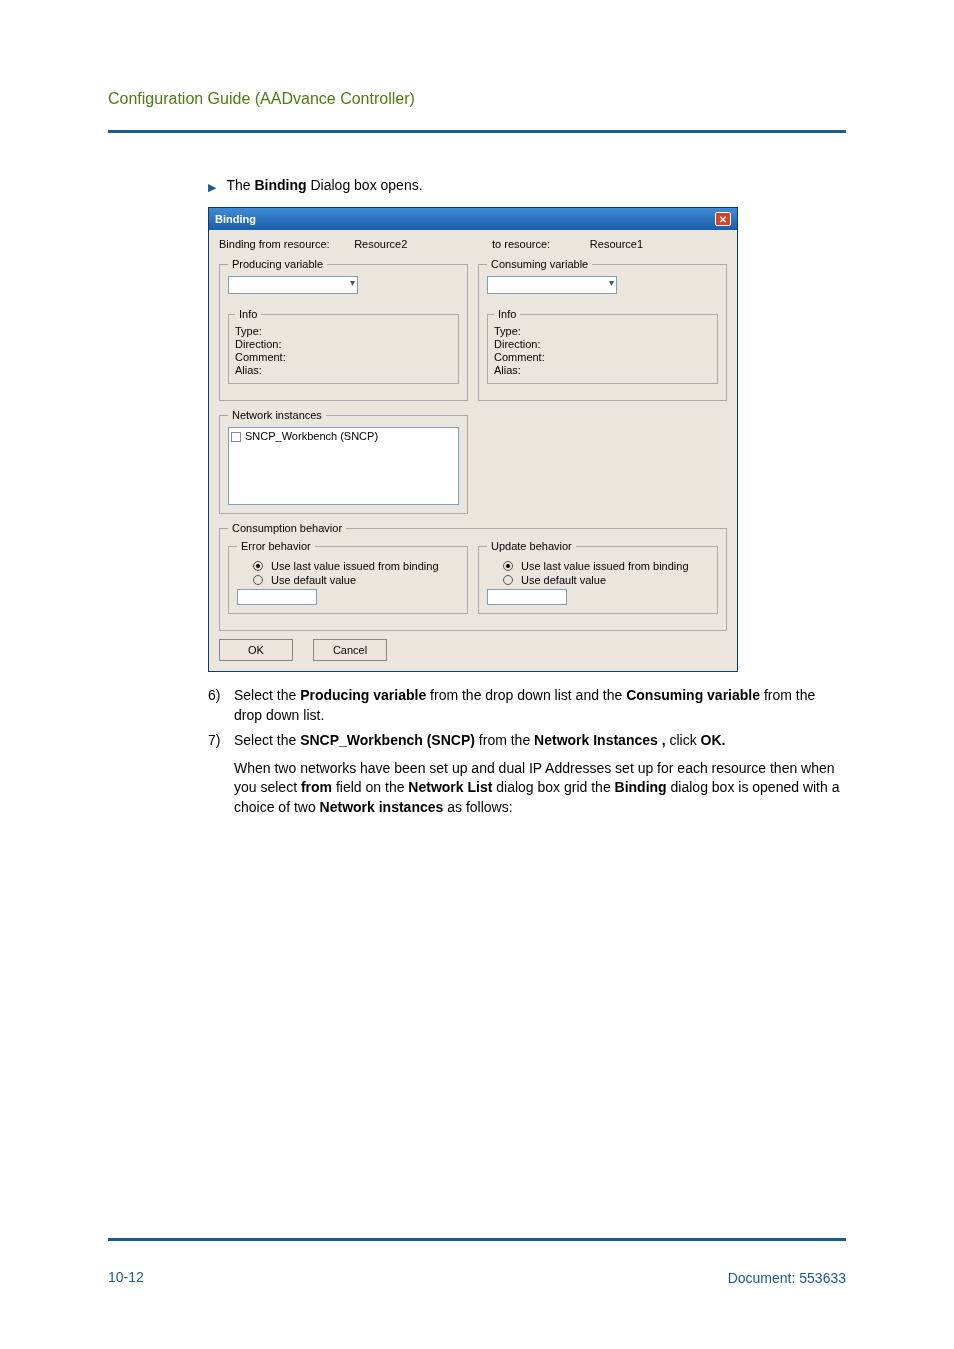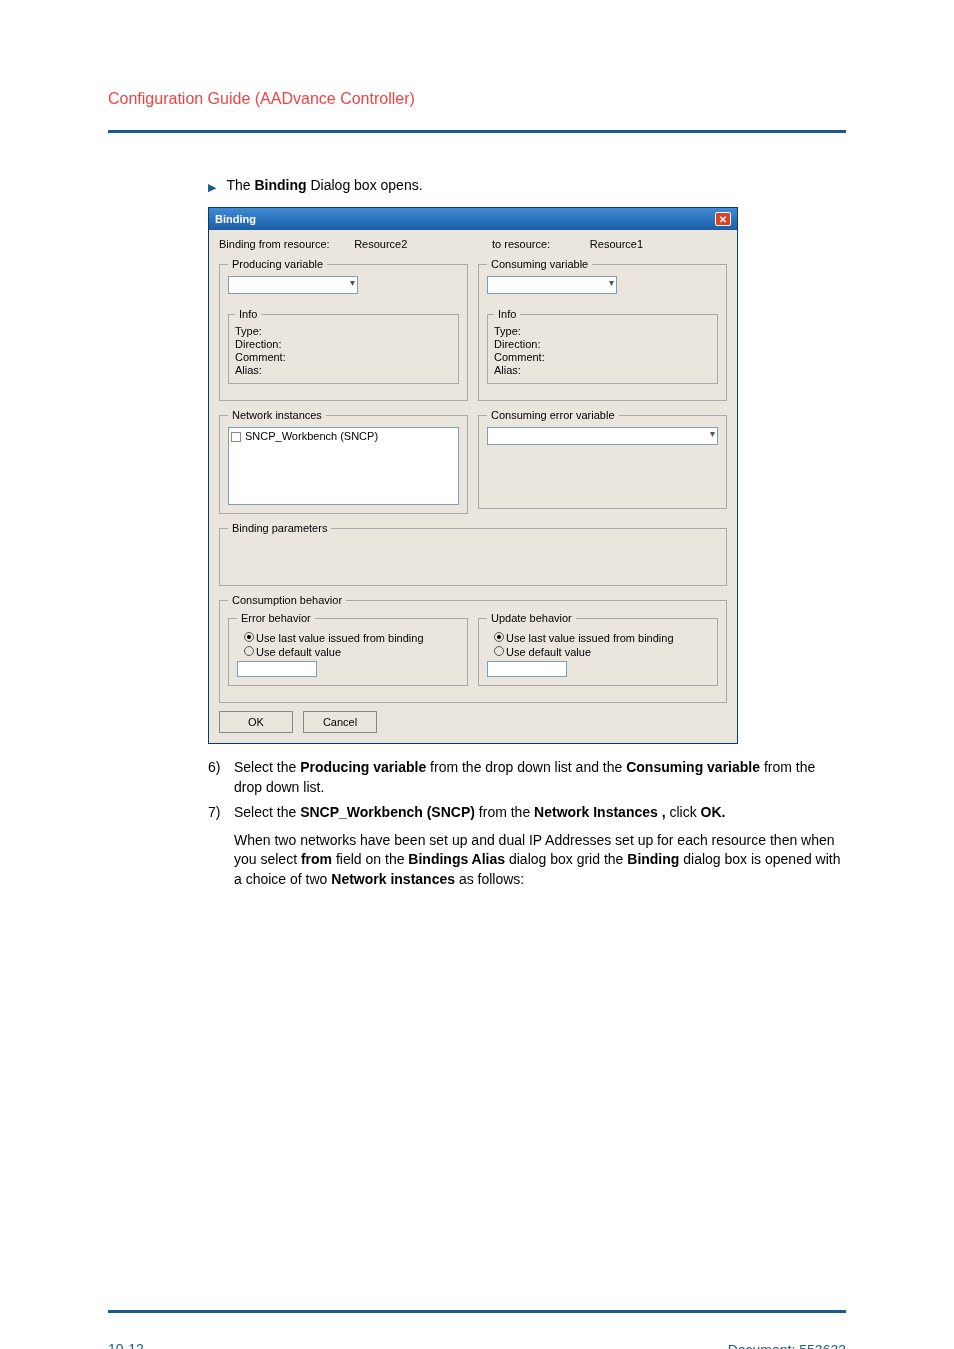--- a/index.html
+++ b/index.html
@@ -1,18 +1,18 @@
 <!DOCTYPE html>
 <html><head>
 <meta charset="utf-8">
 <style>
 *{box-sizing:border-box;margin:0;padding:0}
 body{font-family:Arial,Helvetica,sans-serif;background:#fff;width:954px;color:#000}
 .page{padding:0 108px}
-.header-title{color:#ef4444;font-size:16px;padding:90px 0 22px}
+.header-title{color:#4d7c0f;font-size:16px;padding:90px 0 22px}
 .rule{border-top:3px solid #1b5a8e;margin-bottom:44px}
 .content{padding-left:100px}
 .bullet-line{display:flex;align-items:flex-start;gap:10px;font-size:14px;margin-bottom:10px}
 .bullet-line .tri{color:#1b5a8e;font-size:11px;line-height:20px}
 .dlg{width:530px;border:1px solid #0a3a6a;background:#eae6de;font-family:Tahoma,Arial,sans-serif;font-size:11px;margin:4px 0 14px}
 .dlg-title{background:linear-gradient(to bottom,#3f8bd6,#1a5da5);color:#fff;height:22px;line-height:22px;padding:0 6px;display:flex;justify-content:space-between;align-items:center;font-weight:bold}
 .dlg-close{background:#d9422a;color:#fff;width:16px;height:14px;line-height:14px;text-align:center;border:1px solid #fff;font-size:10px;border-radius:2px}
 .dlg-body{padding:8px 10px 10px}
 .row-top{display:flex;gap:38px;margin-bottom:8px}
 .row-top span.lbl{display:inline-block}
@@ -21,25 +21,25 @@
 fieldset{border:1px solid #a9a9a9;padding:6px 8px 8px;margin-bottom:8px;position:relative}
 legend{font-size:11px;padding:0 4px;color:#000}
 .sel{width:130px;height:18px;border:1px solid #7f9db9;background:#fff;position:relative}
 .sel:after{content:"▾";position:absolute;right:2px;top:0;font-size:10px;color:#555}
 .inner-fs{border:1px solid #a9a9a9;padding:4px 6px 6px;margin-top:14px}
 .info-line{margin:1px 0}
 .tree{border:1px solid #7f9db9;background:#fff;height:78px;padding:2px}
 .tree-item{font-size:11px}
 .tree-check{display:inline-block;width:10px;height:10px;border:1px solid #888;margin-right:4px;vertical-align:middle}
 .params{height:64px}
-.radio-row{display:flex;align-items:flex-start;gap:2px;margin:2px 7px}
+.radio-row{display:flex;align-items:center;gap:8px;margin:2px 16px}
 .radio{width:10px;height:10px;border:1px solid #555;border-radius:50%;display:inline-block;position:relative}
 .radio.on:after{content:"";position:absolute;left:2px;top:2px;width:4px;height:4px;border-radius:50%;background:#000}
 .small-inp{width:80px;height:16px;border:1px solid #7f9db9;background:#fff;margin-top:3px}
-.btns{display:flex;gap:10px;margin-top:8px}
+.btns{display:flex;gap:20px;margin-top:8px}
 .btn{height:22px;width:74px;background:#eae6de;border:1px solid #888;font-size:11px}
 ol.steps{list-style:none;counter-reset:s 5;font-size:14px;line-height:1.4}
 ol.steps>li{counter-increment:s;position:relative;padding-left:26px;margin:6px 0}
 ol.steps>li:before{content:counter(s) ")";position:absolute;left:0}
 .para{font-size:14px;line-height:1.4;margin:8px 0 0 26px}
 .footer{margin-top:420px;border-top:3px solid #1b5a8e;padding:28px 0 40px;display:flex;justify-content:space-between;font-size:14px}
 .footer .doc{color:#1b5a8e;text-align:right;line-height:1.4}
 .footer .pg{color:#1b5a8e}
 b{font-weight:bold}
 </style>
@@ -93,29 +93,22 @@
               <legend>Consuming variable</legend>
               <div class="sel"></div>
               <fieldset class="inner-fs">
                 <legend>Info</legend>
                 <div class="info-line">Type:</div>
                 <div class="info-line">Direction:</div>
                 <div class="info-line">Comment:</div>
                 <div class="info-line">Alias:</div>
               </fieldset>
             </fieldset>
-            <fieldset style="height:100px">
-              <legend>Consuming error variable</legend>
-              <div class="sel" style="width:100%"></div>
-            </fieldset>
           </div>
         </div>
-        <fieldset class="params">
-          <legend>Binding parameters</legend>
-        </fieldset>
         <fieldset>
           <legend>Consumption behavior</legend>
           <div class="cols">
             <div class="col">
               <fieldset>
                 <legend>Error behavior</legend>
                 <div class="radio-row">
                     <span class="radio on"></span>
                     <span>Use last value issued from binding</span>
                   </div>
@@ -151,21 +144,21 @@
 
     <ol class="steps">
       <li>
         <span>Select the </span><b>Producing variable</b><span> from the drop down list and the </span><b>Consuming variable</b><span> from the drop down list.</span>
       </li>
       <li>
         <span>Select the </span><b>SNCP_Workbench (SNCP)</b><span> from the </span><b>Network Instances ,</b><span> click </span><b>OK.</b>
       </li>
     </ol>
     <p class="para">
-      <span>When two networks have been set up and dual IP Addresses set up for each resource then when you select </span><b>from</b><span> field on the </span><b>Bindings Alias</b><span> dialog box grid the </span><b>Binding</b><span> dialog box is opened with a choice of two </span><b>Network instances</b><span> as follows:</span>
+      <span>When two networks have been set up and dual IP Addresses set up for each resource then when you select </span><b>from</b><span> field on the </span><b>Network List</b><span> dialog box grid the </span><b>Binding</b><span> dialog box is opened with a choice of two </span><b>Network instances</b><span> as follows:</span>
     </p>
   </div>
 
   <div class="footer">
     <div class="pg">10-12</div>
     <div class="doc">
       <div>Document: 553633</div>
 
     </div>
   </div>

